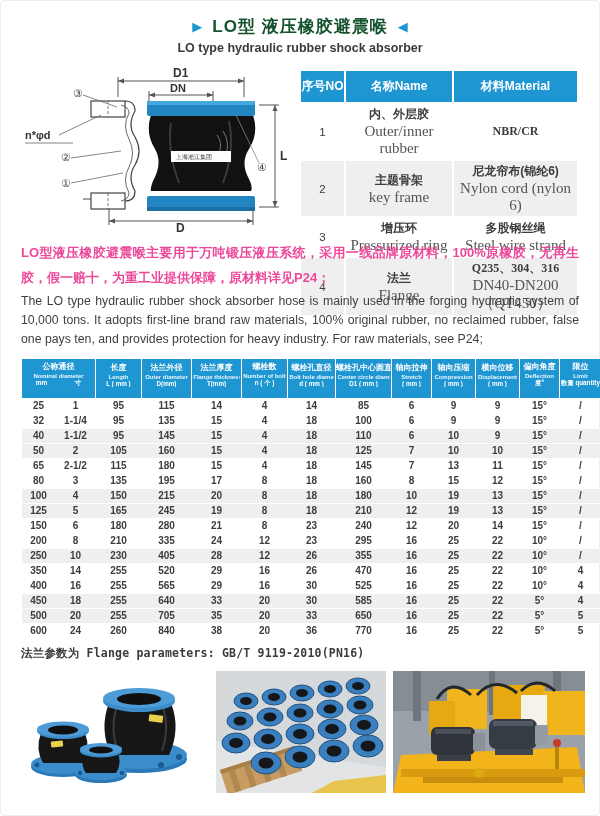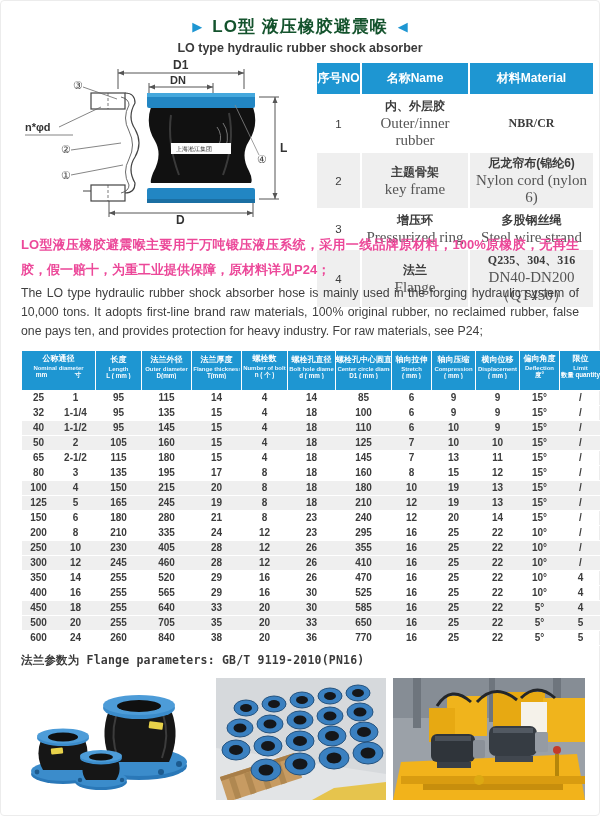--- a/index.html
+++ b/index.html
@@ -9,21 +9,21 @@
           border:1px solid #ececec; border-radius:4px; background:#fff; }
 
   
   .hdr { text-align:center; margin-top:2px; }
   .title-row { display:flex; align-items:center; justify-content:center; gap:10px; }
   .tri { font-size:13px; line-height:1; }
   .title-cn { font-size:17px; font-weight:bold; color:#14532d; letter-spacing:1px; }
   .title-en { font-size:12.5px; font-weight:bold; color:#3a3a3a; margin-top:3px; }
 
   
-  .top { display:flex; margin-top:2px; gap:16px; height:168px; }
+  .top { display:flex; margin-top:10px; gap:0; height:168px; }
   .diagram { width:278px; height:168px; flex:none; }
   .materials { width:278px; flex:none; border-collapse:collapse; table-layout:fixed;
                font-size:11.5px; height:160px; margin-top:4px; }
   .materials th { background:var(--blue); color:#fff; font-weight:bold; font-size:12px;
                   border:2px solid #fff; padding:7px 0; }
   .materials td { text-align:center; border:2px solid #fff; padding:2px 0; }
   .materials tr.band td { background:#efefef; }
   .m-cn { font-size:12px; font-weight:bold; color:#3c3c3c; }
   .m-en { font-size:15px; color:#555; font-family:"Liberation Serif", serif; }
   .m-en:empty { display:none; }
@@ -437,35 +437,20 @@
         </tr>
         <tr class="band">
           <td>250</td>
           <td>10</td>
           <td>230</td>
           <td>405</td>
           <td>28</td>
           <td>12</td>
           <td>26</td>
           <td>355</td>
-          <td>16</td>
-          <td>25</td>
-          <td>22</td>
-          <td>10°</td>
-          <td>/</td>
-        </tr>
-        <tr class="band">
-          <td>300</td>
-          <td>12</td>
-          <td>245</td>
-          <td>460</td>
-          <td>28</td>
-          <td>12</td>
-          <td>26</td>
-          <td>410</td>
           <td>16</td>
           <td>25</td>
           <td>22</td>
           <td>10°</td>
           <td>/</td>
         </tr>
         <tr>
           <td>350</td>
           <td>14</td>
           <td>255</td>

